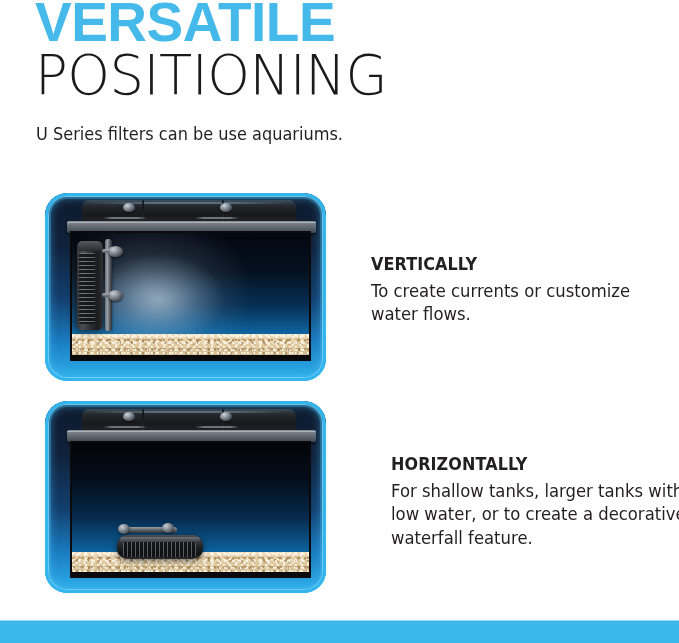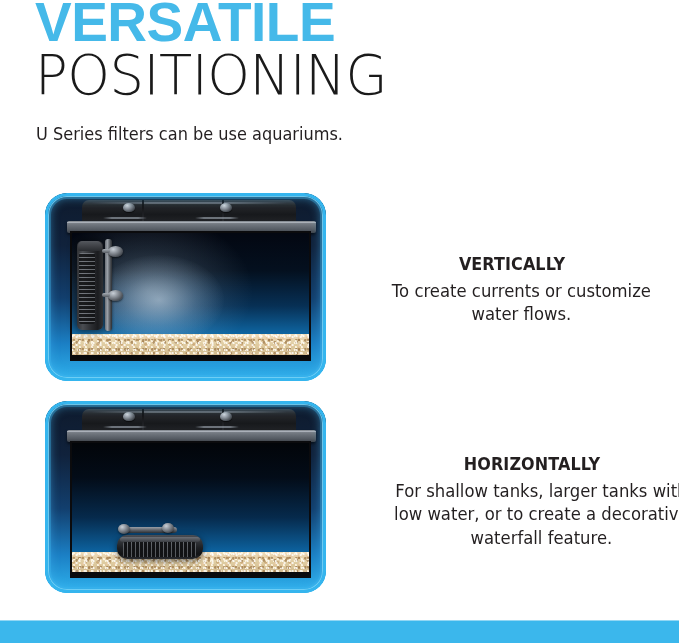--- a/index.html
+++ b/index.html
@@ -288,21 +288,20 @@
     width: 12px; height: 10px;
     background: radial-gradient(ellipse at 35% 30%, #c8cfd7 0%, #8b9199 35%, #4d5259 72%, #26282c 100%);
     border-radius: 50%;
     box-shadow: 0 1px 2px rgba(0,0,0,0.55);
   }
 
   
   .caption {
     position: absolute;
     width: 300px;
-    text-align: center;
   }
   .caption-heading {
     font-size: 17px;
     font-weight: bold;
     color: #231f20;
     letter-spacing: 0.1px;
     font-family: "DejaVu Sans", sans-serif;
     transform: scaleX(0.94);
     transform-origin: left top;
     margin: 0 0 6px 0;

